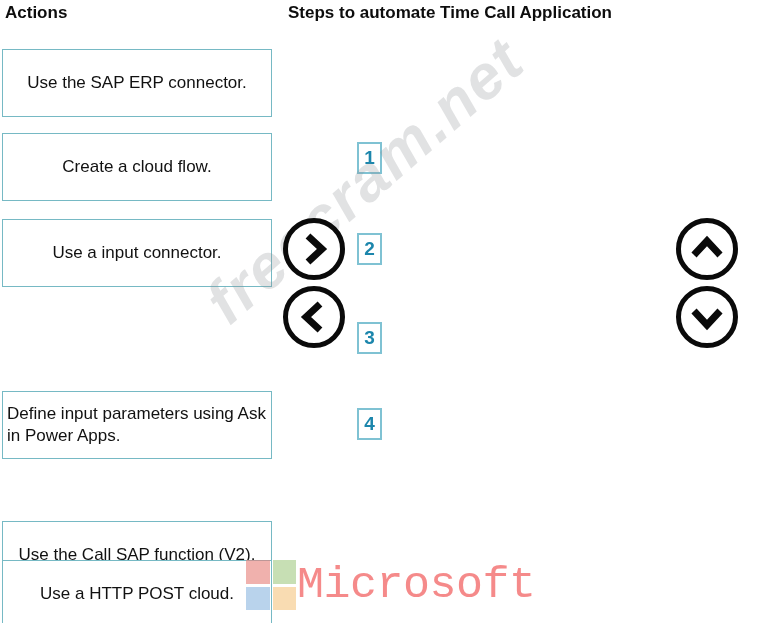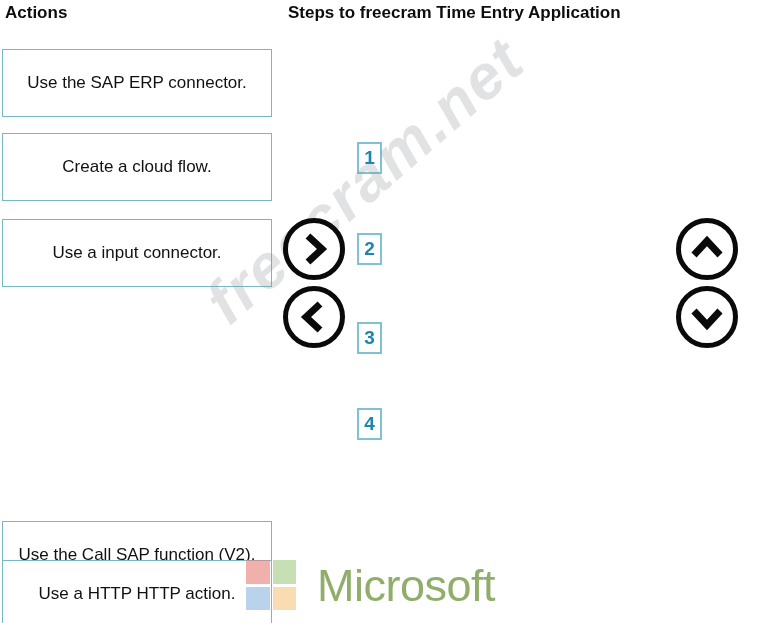--- a/index.html
+++ b/index.html
@@ -57,25 +57,25 @@
   .wm-ms-grid {
     width: 50px;
     height: 50px;
     display: grid;
     grid-template-columns: 1fr 1fr;
     grid-template-rows: 1fr 1fr;
     gap: 3px;
   }
   .wm-ms-grid i { display: block; }
   .wm-ms-text {
-    margin-left: 21px;
-    font-family: Liberation Sans, sans-serif;
+    margin-left: 1px;
+    font-family: Liberation Mono, monospace;
     font-size: 45px;
     font-weight: normal;
-    color: #4d7c0f;
+    color: #ef4444;
     line-height: 1;
     letter-spacing: -0.5px;
   }
 
   
   .col-header {
     position: absolute;
     font-size: 17px;
     font-weight: bold;
     color: #0d0d0d;
@@ -144,36 +144,39 @@
   #btn-move-down  { left: 676px; top: 286px; }
 </style>
 </head>
 <body>
 
 <div id="screen">
 
   <div class="wm-diagonal">freecram.net</div>
 
   <div class="col-header" id="hdr-actions">Actions</div>
-  <div class="col-header" id="hdr-steps">Steps to freecram Time Entry Application</div>
+  <div class="col-header" id="hdr-steps">Steps to automate Time Call Application</div>
 
   <div class="action-box" style="top:49px;height:68px;">
     <span>Use the SAP ERP connector.</span>
   </div>
   <div class="action-box" style="top:133px;height:68px;">
     <span>Create a cloud flow.</span>
   </div>
   <div class="action-box" style="top:219px;height:68px;">
     <span>Use a input connector.</span>
   </div>
+  <div class="action-box" style="top:391px;height:68px;">
+    <span>Define input parameters using Ask in Power Apps.</span>
+  </div>
   <div class="action-box" style="top:476px;height:68px;margin-top:45px;">
     <span>Use the Call SAP function (V2).</span>
   </div>
   <div class="action-box" style="top:560px;height:68px;">
-    <span>Use a HTTP HTTP action.</span>
+    <span>Use a HTTP POST cloud.</span>
   </div>
 
   <div class="step-box" style="top:142px;">
     <span>1</span>
   </div>
   <div class="step-box" style="top:233px;">
     <span>2</span>
   </div>
   <div class="step-box" style="top:322px;">
     <span>3</span>

